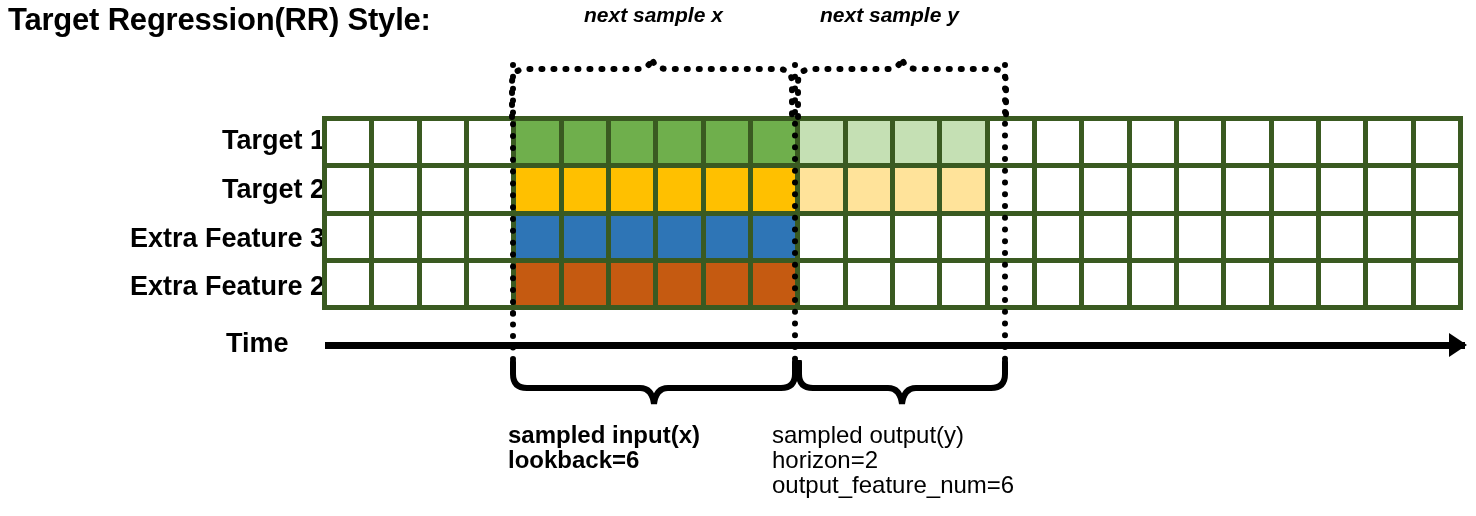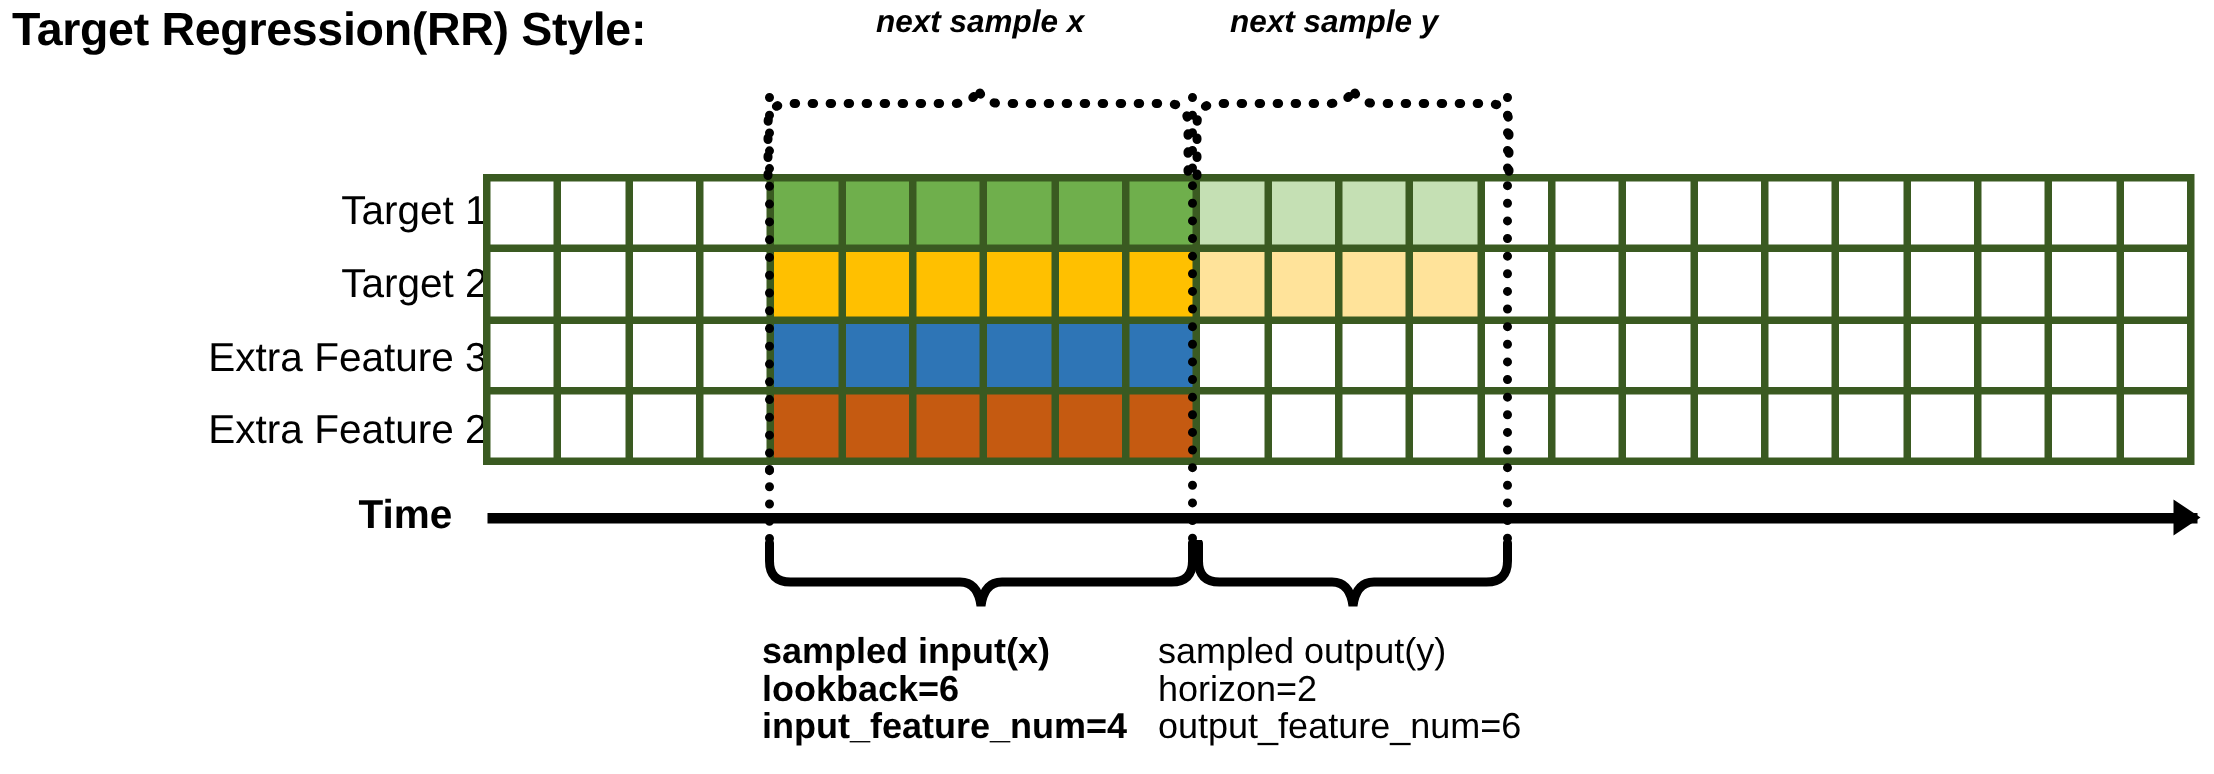--- a/index.html
+++ b/index.html
@@ -5,36 +5,36 @@
   html,body{margin:0;padding:0;background:#ffffff;}
   body{width:1476px;height:516px;position:relative;overflow:hidden;
        font-family:"Liberation Sans", sans-serif;color:#000;}
 
   .abs{position:absolute;}
 
   
   #title{left:8px;top:2px;font-size:31px;font-weight:bold;letter-spacing:-0.2px;white-space:nowrap;}
 
   
-  .row-label{right:1151px;font-size:27px;font-weight:normal;text-align:center;white-space:nowrap;line-height:1;}
+  .row-label{right:1151px;font-size:27px;font-weight:bold;text-align:center;white-space:nowrap;line-height:1;}
   #lbl0{top:127px;}
   #lbl1{top:176px;}
   #lbl2{top:225px;}
   #lbl3{top:273px;}
 
   
   #grid{left:322px;top:116px;width:1141px;height:194px;
         background:#3A5A21;display:grid;
         grid-template-columns:repeat(24,1fr);
         grid-template-rows:repeat(4,1fr);
         gap:5px;padding:5px;box-sizing:border-box;}
   .cell{background:#ffffff;}
 
   
-  #time-label{left:226px;top:328px;font-size:27px;font-weight:bold;white-space:nowrap;margin-left:13px;}
+  #time-label{left:226px;top:328px;font-size:27px;font-weight:bold;white-space:nowrap;}
   #time-axis{left:325px;top:342px;width:1140px;height:7px;background:#000;}
   #time-arrow{left:1449px;top:333px;width:0;height:0;
      border-top:12px solid transparent;border-bottom:12px solid transparent;
      border-left:18px solid #000;}
 
   
   .vdot{width:0;border-left:6px dotted #000;}
   #vdot-a{left:510px;top:62px;height:255px;}
   #vdot-b{left:792px;top:62px;height:300px;}
   #vdot-c{left:1002px;top:62px;height:300px;}
@@ -184,20 +184,19 @@
 <svg class="abs" id="botbraces" width="580" height="60">
 
   <path d="M58,2 L58,14 Q58,28 72,28 L185,28 Q197,28 199,44 Q201,28 213,28 L326,28 Q340,28 340,14 L340,2" fill="none" stroke="#000" stroke-width="6" stroke-linecap="round"></path>
 
   <path d="M344,2 L344,14 Q344,28 358,28 L433,28 Q445,28 447,44 Q449,28 461,28 L536,28 Q550,28 550,14 L550,2" fill="none" stroke="#000" stroke-width="6" stroke-linecap="round"></path>
 </svg>
 
 <div class="abs note" id="note-x">
   <div>sampled input(x)</div>
   <div>lookback=6</div>
-  <div>input_feature_num=4</div>
 </div>
 
 <div class="abs note" id="note-y">
   <div>sampled output(y)</div>
   <div>horizon=2</div>
   <div>output_feature_num=6</div>
 </div>
 
 </body></html>

